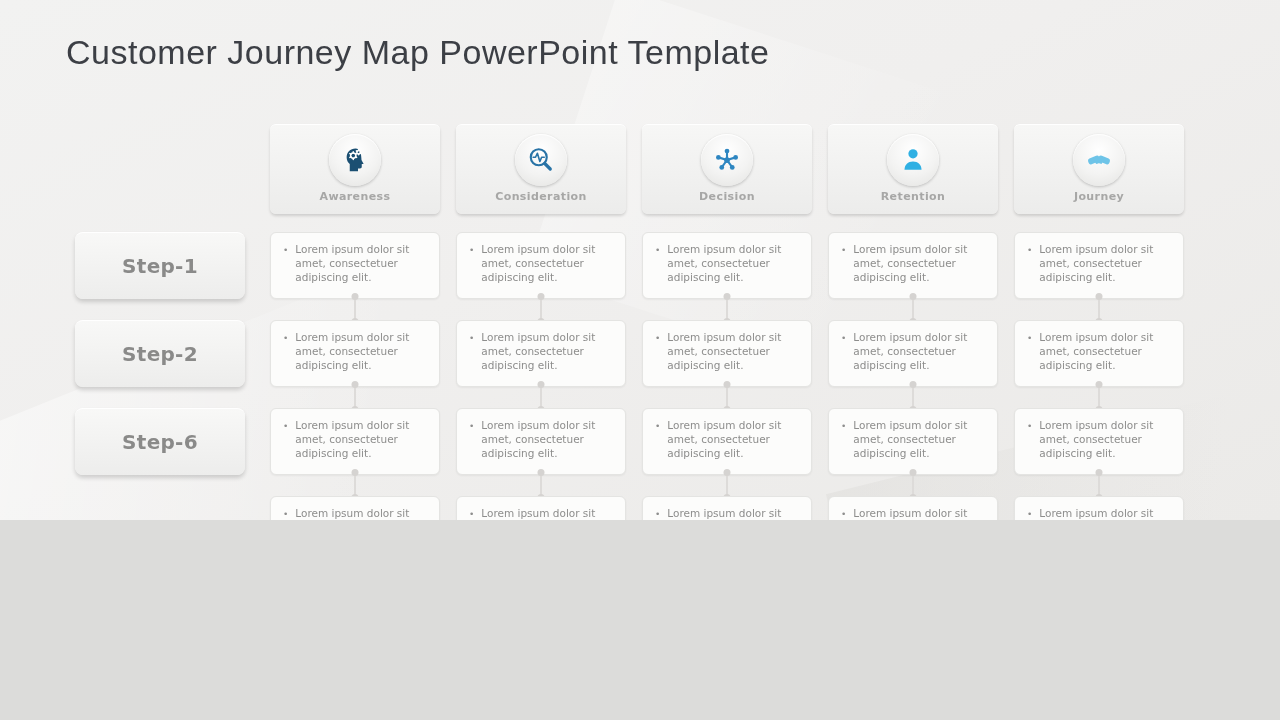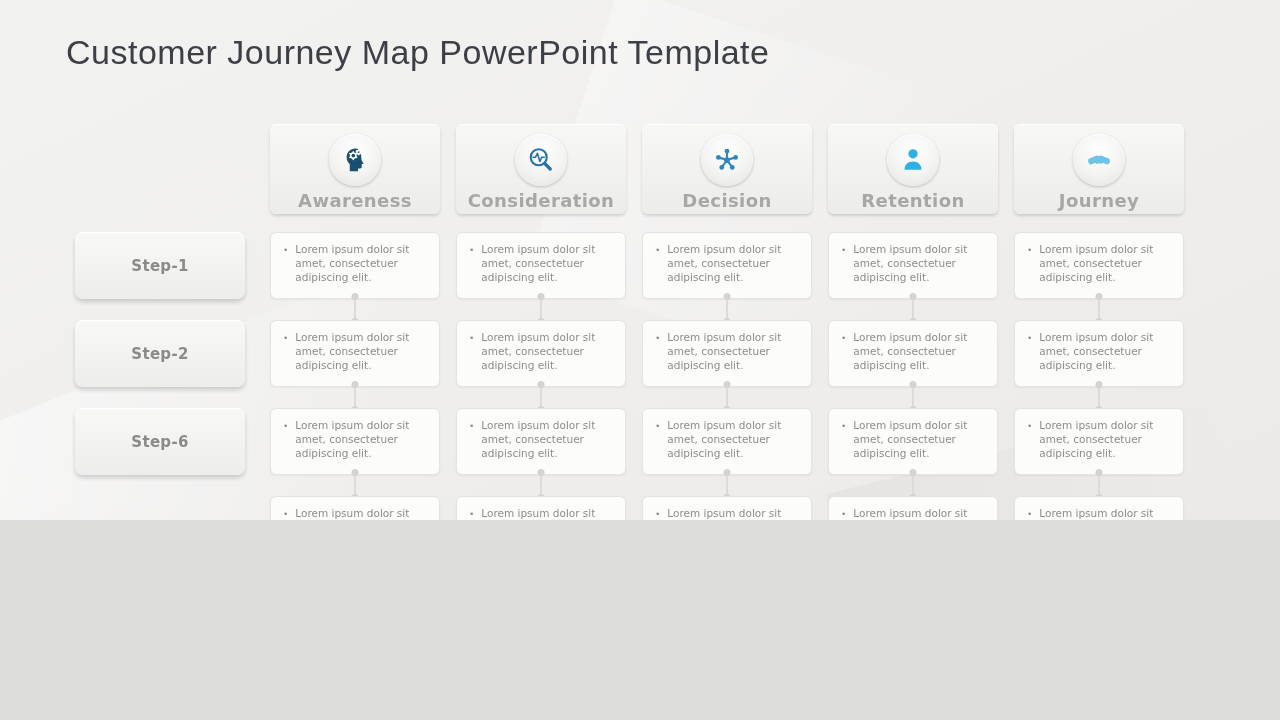--- a/index.html
+++ b/index.html
@@ -33,31 +33,31 @@
     text-align:center;
   }
   .badge{
     width:52px;height:52px;border-radius:50%;margin:9px auto 4px auto;
     background:radial-gradient(circle at 50% 32%,#ffffff 0%,#f3f3f2 55%,#e3e3e1 100%);
     box-shadow:0 1px 3px rgba(0,0,0,.22), inset 0 1px 1px #fff;
     display:flex;align-items:center;justify-content:center;
   }
   .badge svg{width:30px;height:30px;display:block;}
   .stage-label{
-    font-size:18px;font-weight:bold;color:#a7a7a6;letter-spacing:.4px;
+    font-size:11px;font-weight:bold;color:#a7a7a6;letter-spacing:.4px;
   }
 
   .steps{position:absolute;left:75px;top:232px;display:flex;flex-direction:column;gap:21px;}
   .step-card{
     width:170px;height:67px;border-radius:8px;box-sizing:border-box;
     background:linear-gradient(#f8f8f7,#ededec);
     border-top:1px solid #fff;
     box-shadow:0 3px 4px rgba(0,0,0,.16);
     display:flex;align-items:center;justify-content:center;
-    font-size:15px;font-weight:bold;color:#8a8a89;letter-spacing:.3px;
+    font-size:20px;font-weight:bold;color:#8a8a89;letter-spacing:.3px;
   }
 
   .cell-row{display:flex;gap:16px;margin-bottom:21px;}
   .cell{
     width:170px;height:67px;box-sizing:border-box;border-radius:6px;position:relative;
     background:#fcfcfb;border:1px solid #e4e4e2;
     box-shadow:0 1px 2px rgba(0,0,0,.05);
     padding:10px 8px 0 10px;display:flex;align-items:flex-start;
   }
   .bullet{font-size:9px;color:#8e8e8d;margin:3px 7px 0 2px;line-height:1;}

